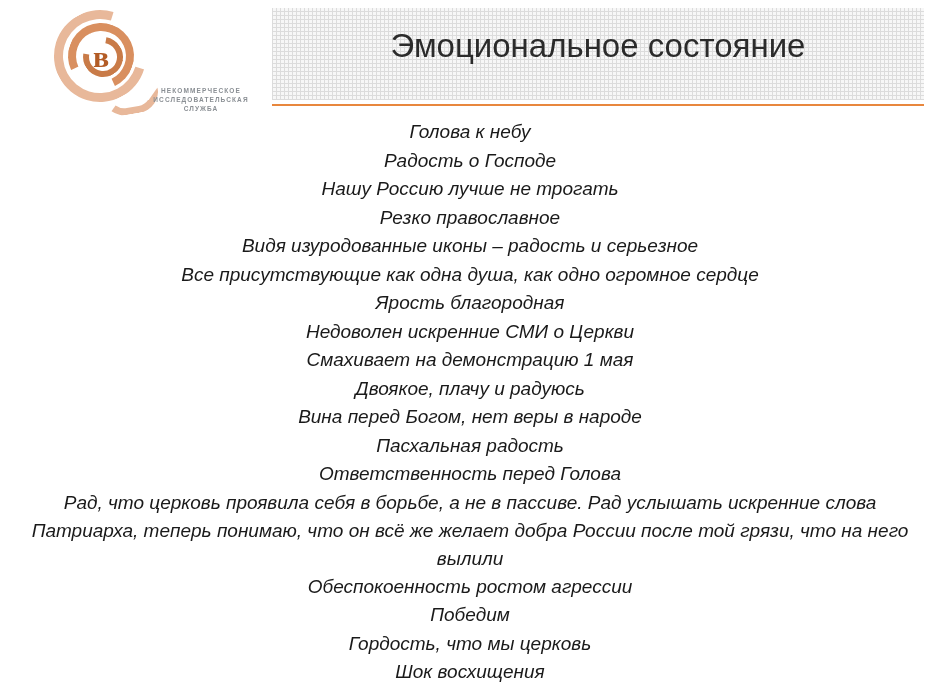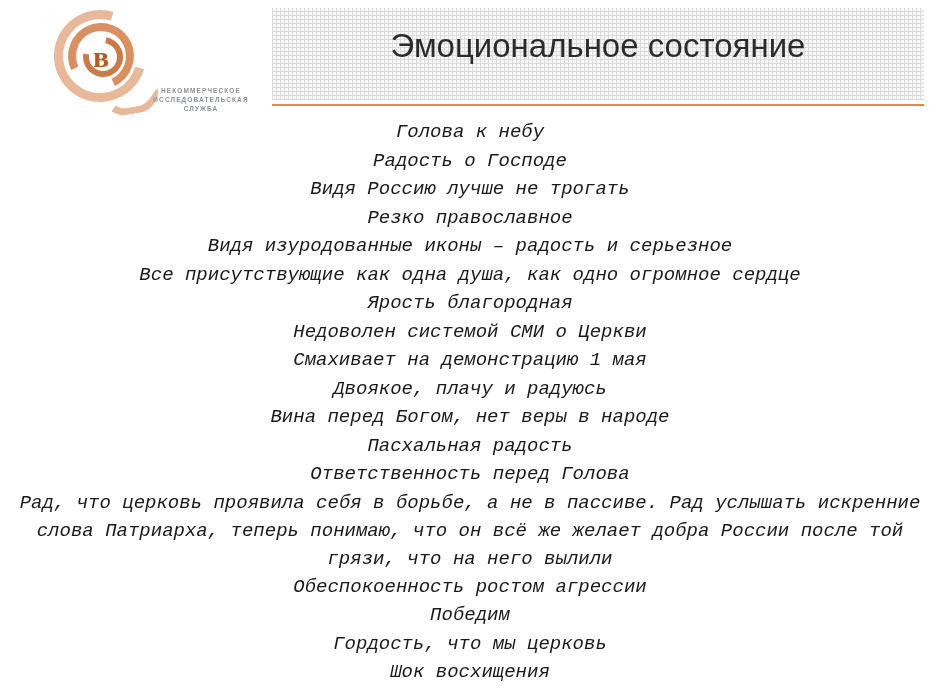--- a/index.html
+++ b/index.html
@@ -151,21 +151,20 @@
     width: 916px;
     text-align: center;
     font-family: "Liberation Sans", sans-serif;
     font-style: italic;
     font-size: 19px;
     color: #1a1a1a;
     line-height: 28.5px;
   }
   .body-line {
     display: block;
-    font-family: Liberation Mono, monospace;
   }
   .body-line.para {
     text-align: center;
     line-height: 28px;
   }
 </style>
 </head>
 <body>
 
 <div class="slide">
@@ -181,26 +180,26 @@
     <div class="logo-text">некоммерческое исследовательская служба</div>
   </div>
 
   <div class="title-band"></div>
   <div class="title-text">Эмоциональное состояние</div>
   <div class="title-underline"></div>
 
   <div class="body-text">
     <span class="body-line">Голова к небу</span>
     <span class="body-line">Радость о Господе</span>
-    <span class="body-line">Видя Россию лучше не трогать</span>
+    <span class="body-line">Нашу Россию лучше не трогать</span>
     <span class="body-line">Резко православное</span>
     <span class="body-line">Видя изуродованные иконы – радость и серьезное</span>
     <span class="body-line">Все присутствующие как одна душа, как одно огромное сердце</span>
     <span class="body-line">Ярость благородная</span>
-    <span class="body-line">Недоволен системой СМИ о Церкви</span>
+    <span class="body-line">Недоволен искренние СМИ о Церкви</span>
     <span class="body-line">Смахивает на демонстрацию 1 мая</span>
     <span class="body-line">Двоякое, плачу и радуюсь</span>
     <span class="body-line">Вина перед Богом, нет веры в народе</span>
     <span class="body-line">Пасхальная радость</span>
     <span class="body-line">Ответственность перед Голова</span>
     <span class="body-line para">Рад, что церковь проявила себя в борьбе, а не в пассиве. Рад услышать искренние слова Патриарха, теперь понимаю, что он всё же желает добра России после той грязи, что на него вылили</span>
     <span class="body-line">Обеспокоенность ростом агрессии</span>
     <span class="body-line">Победим</span>
     <span class="body-line">Гордость, что мы церковь</span>
     <span class="body-line">Шок восхищения</span>

